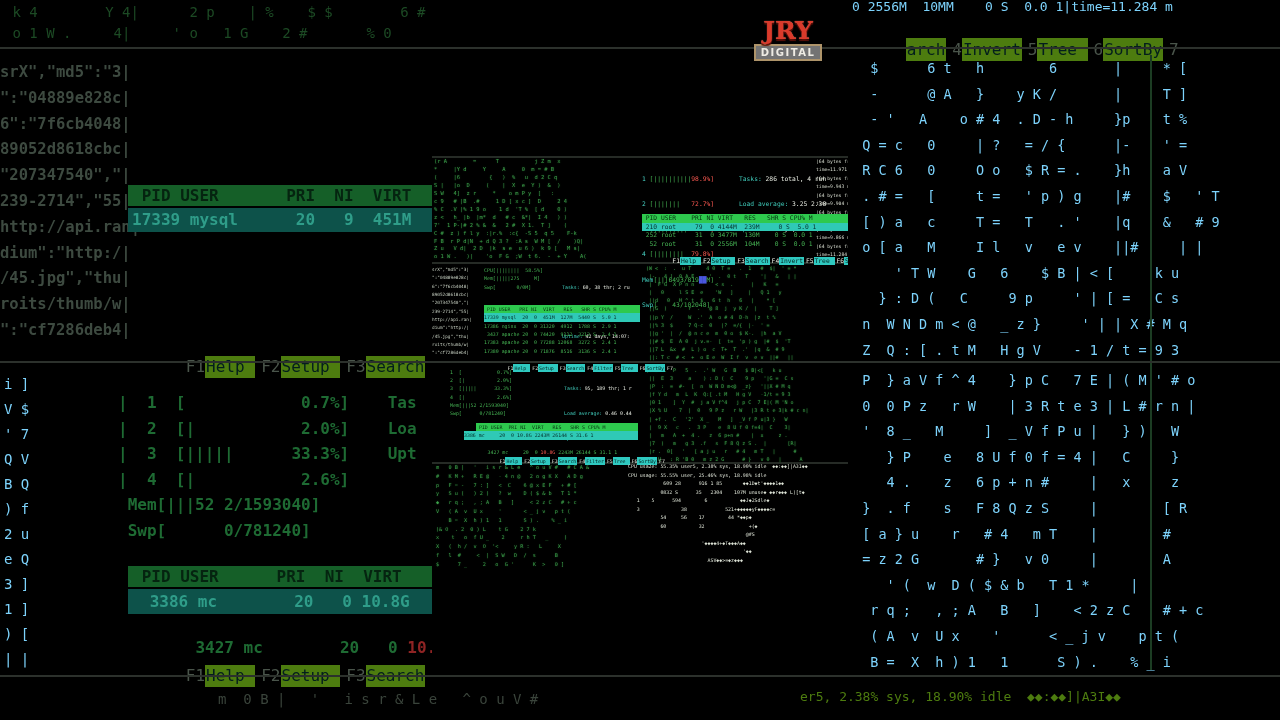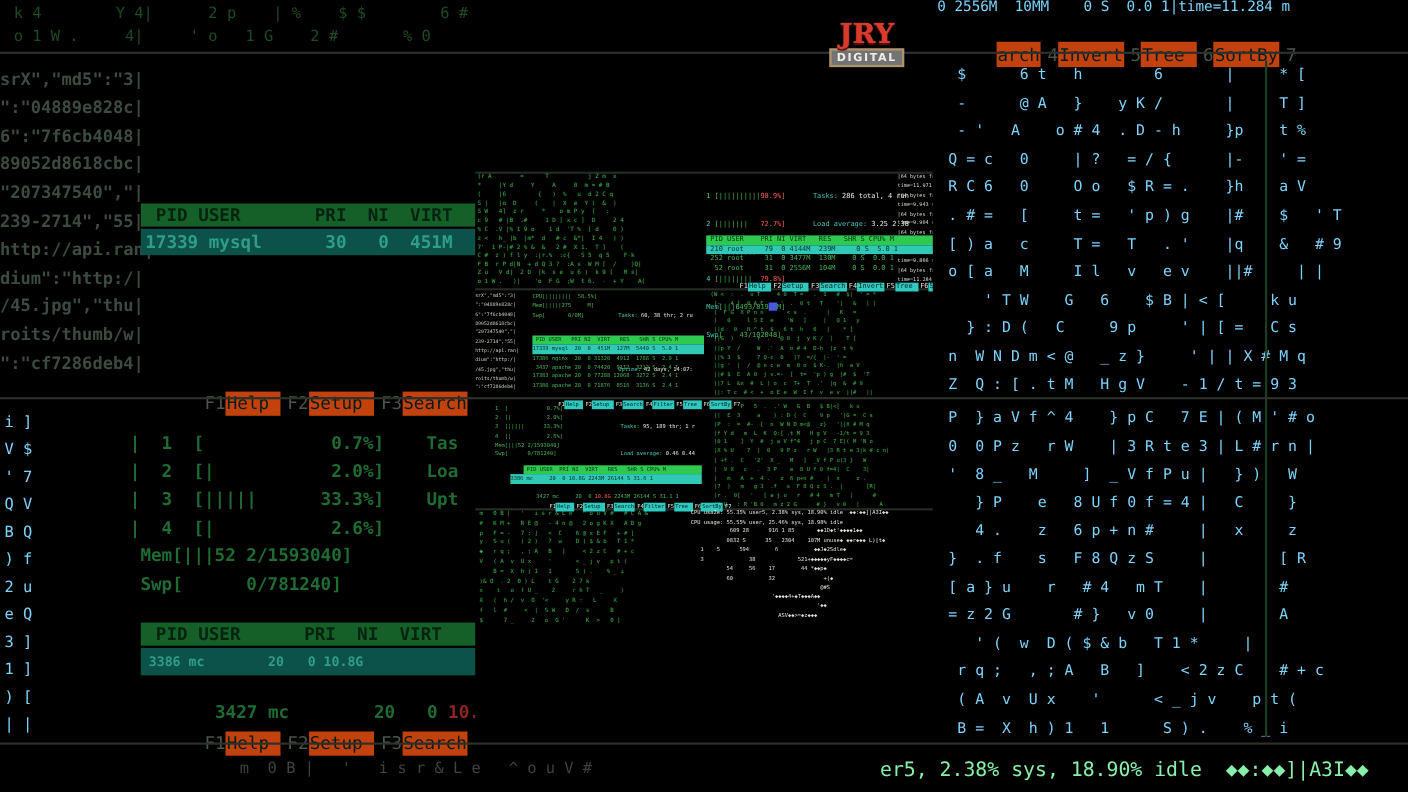--- a/index.html
+++ b/index.html
@@ -17,21 +17,21 @@
   .mx{color:#3da24b;text-shadow:0 0 2px rgba(70,220,100,.30);}
   .hdr{background:#2ec94e;color:#06310f;}
   .sel{background:#2fc9b6;color:#05312c;}
   .fkb{white-space:pre;}
   .fkb .fn{color:#e6eae0}
   .fkb .fk{background:#2fc9c0;color:#042320;display:inline-block;padding:0 1px;margin-right:2px;}
   .fk:empty{display:none}
   .bhdr{background:#155f28;color:#052410;font-weight:bold;}
   .bsel{background:#0d524a;color:#2f9d89;font-weight:bold;}
   .bfk .fn{color:#4a554b}
-  .bfk .fk{background:#c2410c;color:#031e1c;margin-right:6px;}
+  .bfk .fk{background:#4d7c0f;color:#031e1c;margin-right:6px;}
   .bgr{color:#1e6b33;font-weight:bold;}
   .bfrag{color:#3d4a40;font-weight:bold;}
   .bmx{color:#7dd3fc}.bmx2{color:#1c4a24}
   .brd{color:#8f2424}
   .logo{position:absolute;left:322px;top:18px;width:68px;text-align:center;z-index:6;}
   .jry{font-family:"DejaVu Serif",serif;font-weight:bold;font-size:25px;line-height:25px;
        color:#d93a2b;text-shadow:0 2px 1px #5f0f08,0 0 1px #ff8f7a;}
   .dig{margin-top:1px;border:2px solid #ae946a;background:#737373;color:#efece4;
        font-size:10px;font-weight:bold;letter-spacing:1.5px;line-height:11px;padding:1px 2px;
        font-family:"DejaVu Sans",sans-serif;}
@@ -49,21 +49,21 @@
 6":"7f6cb4048|
 89052d8618cbc|
 "207347540","|
 239-2714","55|
 http://api.ran|
 dium":"http:/|
 /45.jpg","thu|
 roits/thumb/w|
 ":"cf7286deb4|</pre>
     <div class="p bhdr" style="left:128px;top:185px;width:306px;height:21px;font-size:16px;line-height:21px;padding-left:4px;"> PID USER       PRI  NI  VIRT</div>
-    <div class="p bsel" style="left:128px;top:208px;width:306px;height:24px;font-size:16px;line-height:24px;padding-left:4px;">17339 mysql      30   0  451M</div>
+    <div class="p bsel" style="left:128px;top:208px;width:306px;height:24px;font-size:16px;line-height:24px;padding-left:4px;">17339 mysql      20   9  451M</div>
     <div class="p fkb bfk" style="left:128px;top:334px;font-size:16px;line-height:22px;">
       <span class="fn">F1</span><span class="fk">Help </span><span class="fn">F2</span><span class="fk">Setup </span><span class="fn">F3</span><span class="fk">Search</span><span class="fn">F4</span>
     </div>
     <pre class="p bmx" style="left:4px;top:372px;font-size:14px;line-height:25px;">i ]
 V $
 ' 7
 Q V
 B Q
 ) f
 2 u
@@ -72,21 +72,21 @@
 1 ]
 ) [
 | |</pre>
     <pre class="p bgr" style="left:118px;top:390px;font-size:16px;line-height:25.5px;">|  1  [            0.7%]    Tas
 |  2  [|           2.0%]    Loa
 |  3  [|||||      33.3%]    Upt
 |  4  [|           2.6%]
  Mem[|||52 2/1593040]
  Swp[      0/781240]</pre>
     <div class="p bhdr" style="left:128px;top:566px;width:306px;height:21px;font-size:16px;line-height:21px;padding-left:4px;"> PID USER      PRI  NI  VIRT</div>
-    <div class="p bsel" style="left:128px;top:589px;width:306px;height:25px;font-size:12px;line-height:25px;padding-left:0;"> 3386 mc        20   0 10.8G</div>
+    <div class="p bsel" style="left:128px;top:589px;width:306px;height:25px;font-size:16px;line-height:25px;padding-left:12px;"> 3386 mc        20   0 10.8G</div>
     <div class="p" style="left:128px;top:618px;font-size:16px;line-height:20px;font-weight:bold;">
       <span class="bgr"> 3427 mc        20   0 </span><span class="brd">10.8G</span>
     </div>
     <div class="p fkb bfk" style="left:128px;top:643px;font-size:16px;line-height:22px;">
       <span class="fn">F1</span><span class="fk">Help </span><span class="fn">F2</span><span class="fk">Setup </span><span class="fn">F3</span><span class="fk">Search</span><span class="fn">F4</span>
     </div>
   </div>
 
   <div class="bgR">
     <pre class="p" style="left:4px;top:0;font-size:13px;line-height:14px;color:#7dd3fc;">0 2556M  10MM    0 S  0.0 1|time=11.284 m</pre>
@@ -118,21 +118,21 @@
   ( A  v  U x    '      &lt; _ j v    p t (
   B =  X  h ) 1   1      S ) .    % _ i</pre>
     <div class="p" style="left:302px;top:55px;width:2px;height:615px;background:#1c3d23;"></div>
   </div>
 
   <div class="hl" style="top:47px;"></div>
   <div class="hl" style="top:361px;"></div>
   <div class="hl" style="top:675px;"></div>
 
   <pre class="p" style="left:218px;top:691px;font-size:14px;color:#3a443b;filter:blur(.5px);">m  0 B |   '   i s r &amp; L e   ^ o u V #</pre>
-  <pre class="p" style="left:800px;top:689px;font-size:18px;color:#86efac;filter:blur(.5px);">er5, 2.38% sys, 18.90% idle  ◆◆:◆◆]|A3I◆◆</pre>
+  <pre class="p" style="left:800px;top:689px;font-size:13px;color:#4d7c0f;filter:blur(.5px);">er5, 2.38% sys, 18.90% idle  ◆◆:◆◆]|A3I◆◆</pre>
 
   <div class="v">
     <div class="hl2" style="top:156px;"></div>
     <div class="hl2" style="top:262px;"></div>
     <div class="hl2" style="top:462px;"></div>
 
     <div class="logo">
       <div class="jry">JRY</div>
       <div class="dig">DIGITAL</div>
     </div>

